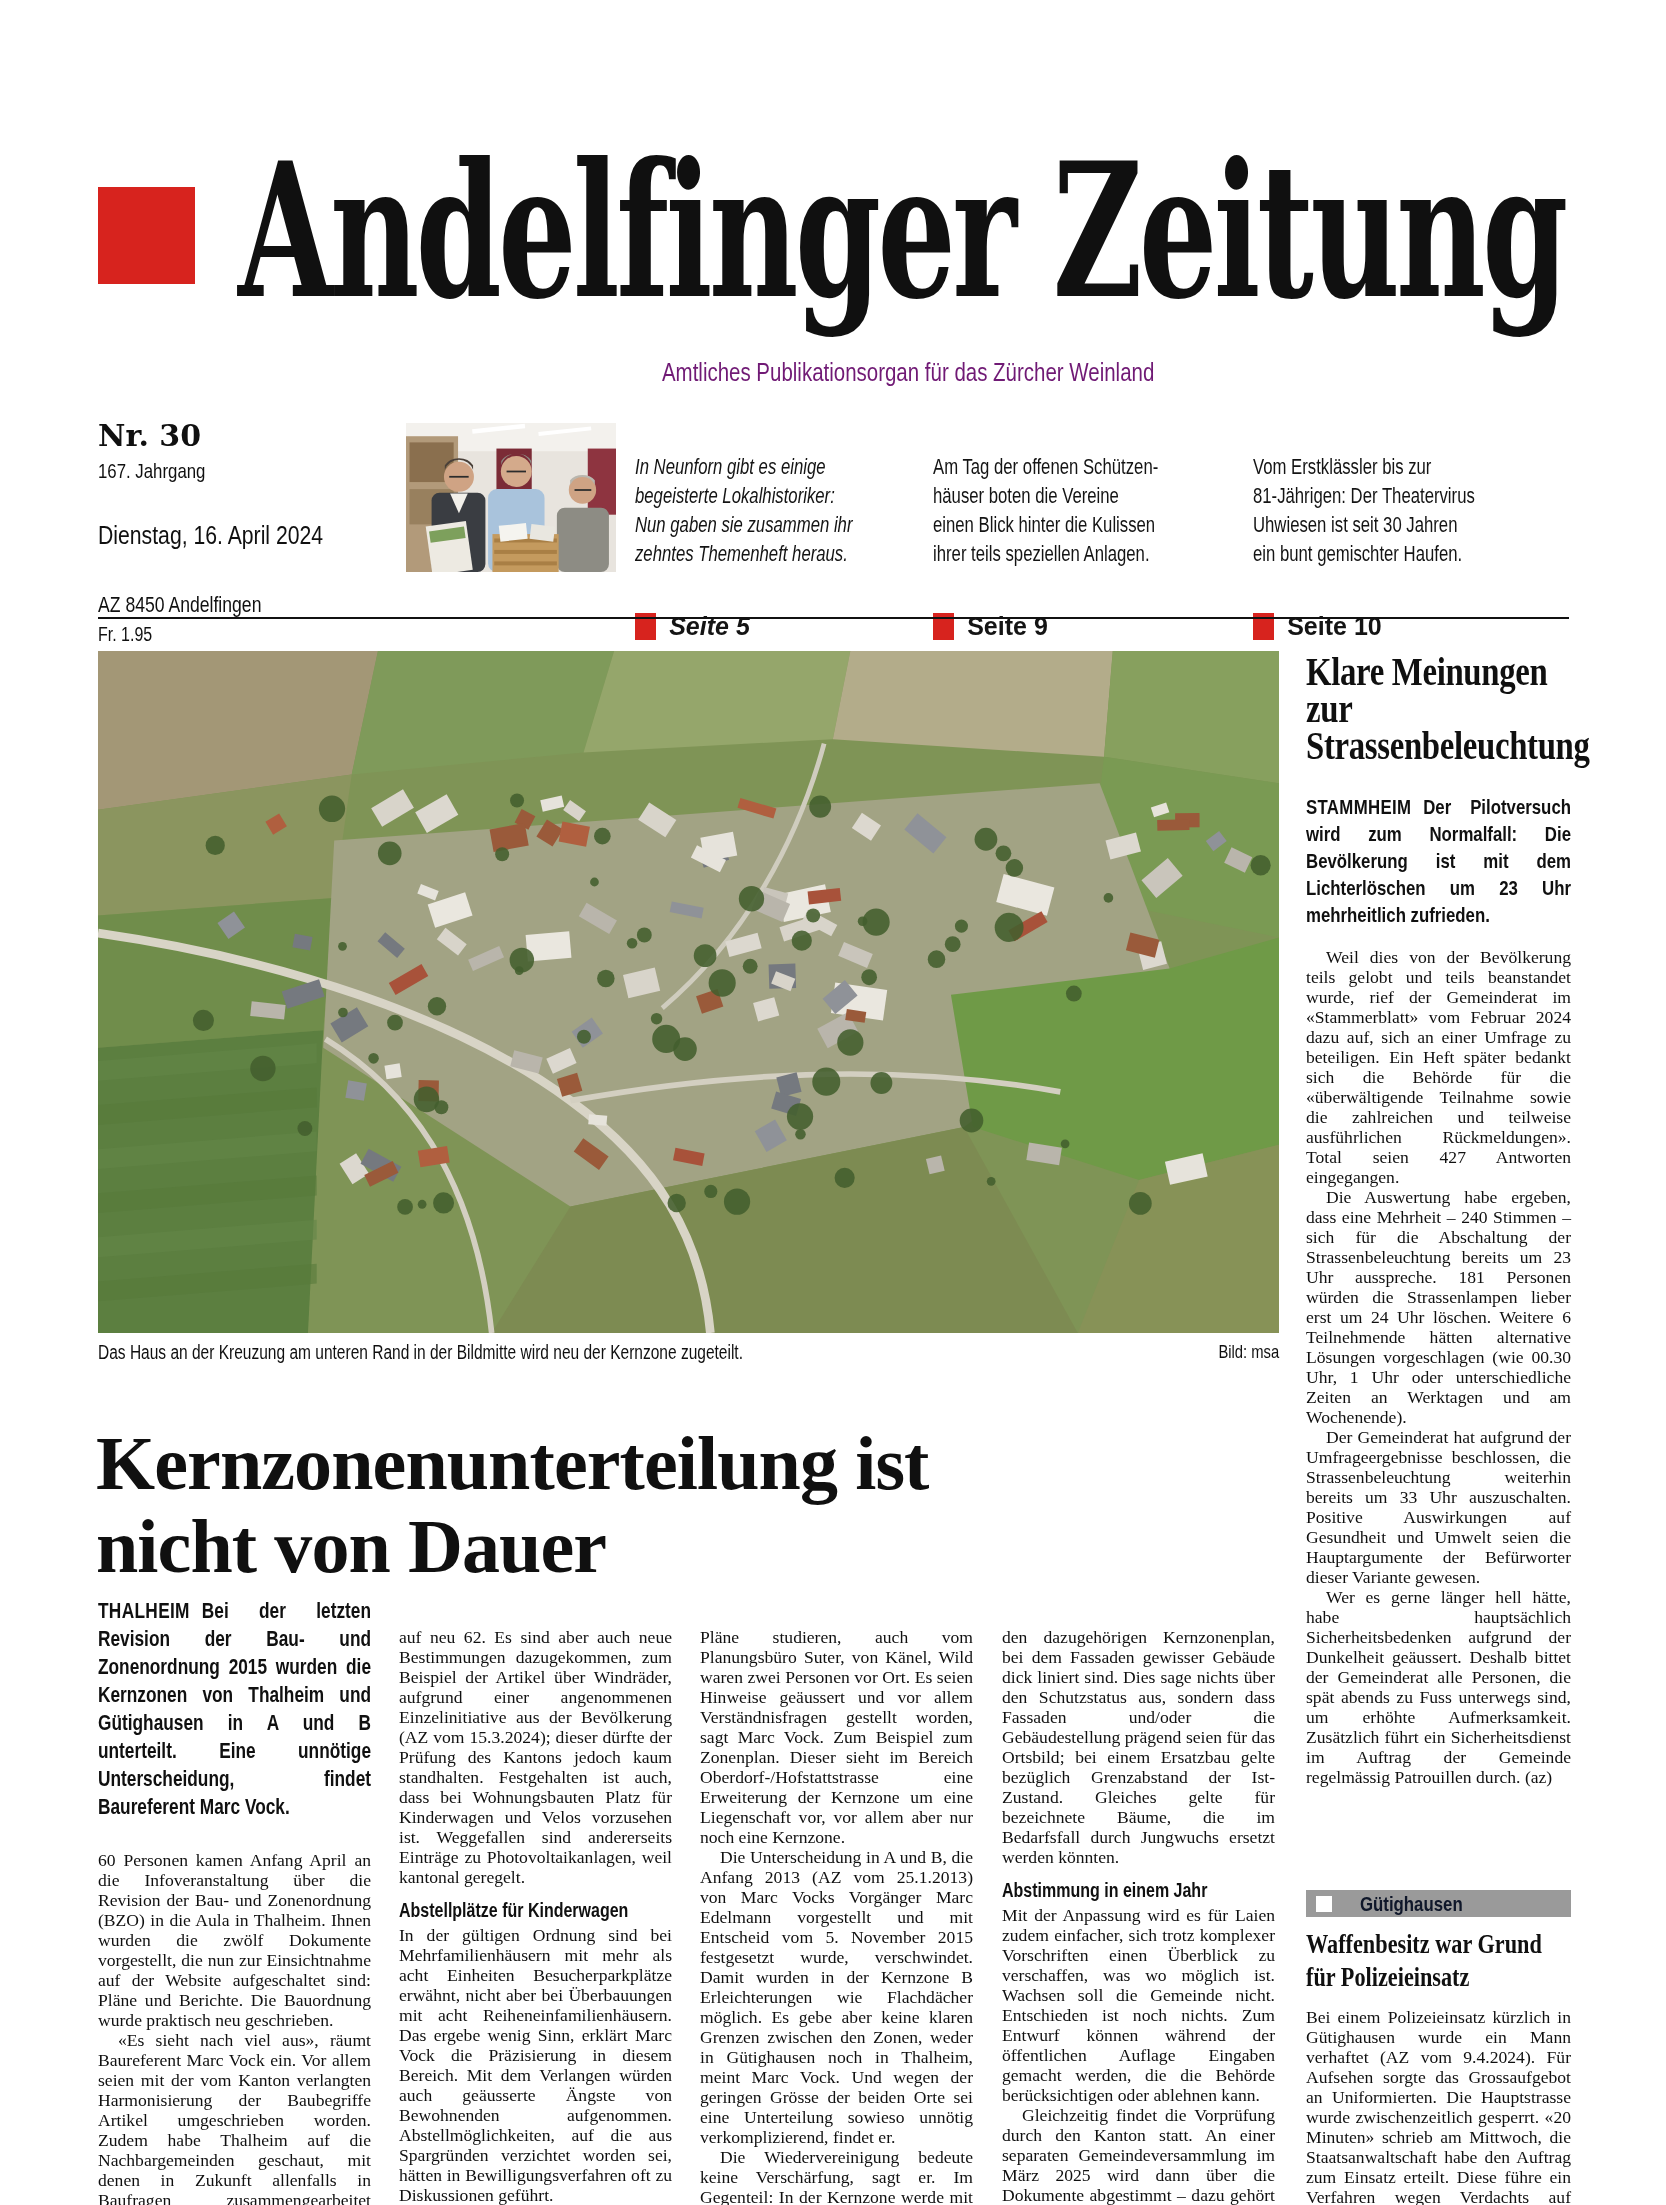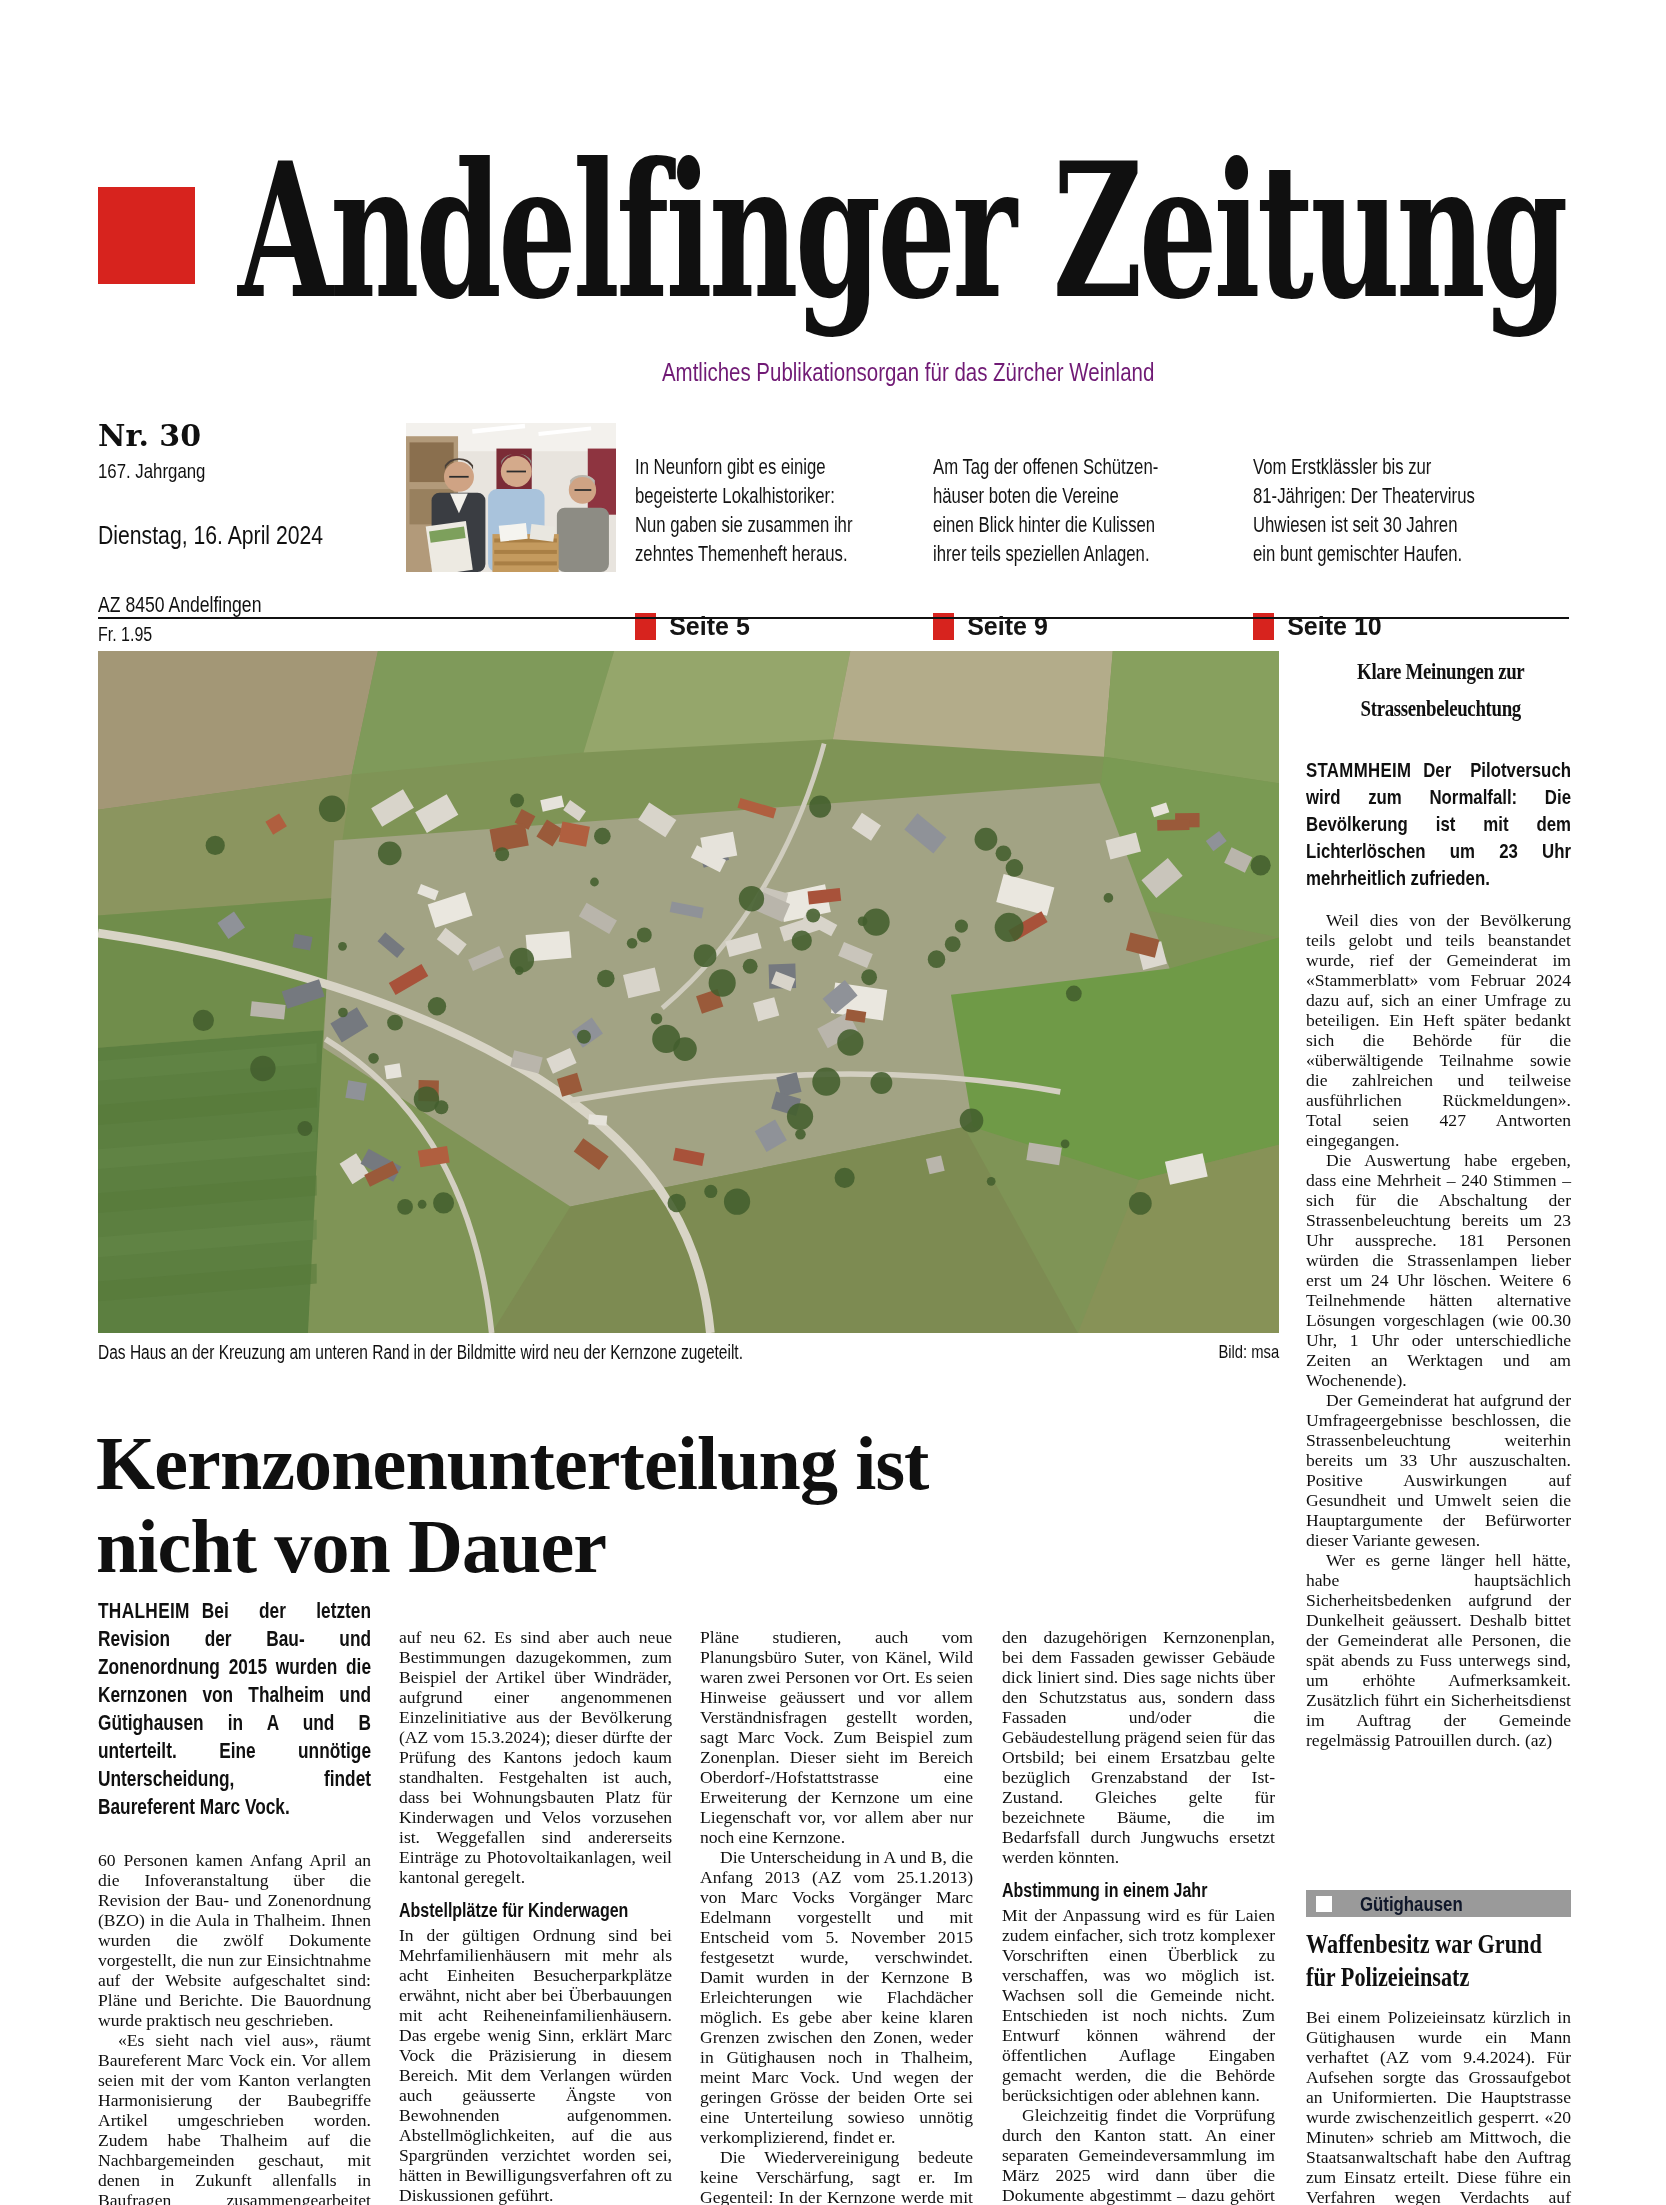--- a/index.html
+++ b/index.html
@@ -25,21 +25,21 @@
     font-family:"DejaVu Serif",serif;
   }
   .mast-sub{left:238px;top:358px;width:1341px;text-align:center;
     font-size:25.6px;font-weight:normal;color:#701a75;}
 
   .issue{left:98px;top:418px;width:304px;}
   .issue .nr{font-size:30px;font-weight:bold;font-family:"DejaVu Serif",serif;}
   .issue .line{font-size:21px;}
   .teaser-photo{left:406px;top:423px;width:210px;height:149px;overflow:hidden;}
   .teaser{top:423px;width:291px;font-size:22px;line-height:29px;white-space:pre-line;color:#141414;}
-  .t1{left:635px;} .t2{left:933px;} .t3{left:1253px;}
+  .t1{left:635px;font-style:italic;} .t2{left:933px;} .t3{left:1253px;}
   .pagemark{display:flex;align-items:center;gap:13.2px;margin-top:15px;}
   .pagemark .sq{width:21px;height:26.5px;}
   .pagemark .lbl{font-weight:bold;font-size:25px;}
 
   .toprule{left:98px;top:617px;width:1471px;height:1.8px;background:#111;}
 
   .main-photo{left:98px;top:651px;width:1181px;height:682px;overflow:hidden;background:#7f9456;}
   .caption{left:98px;top:1341px;width:1014px;font-size:19.4px;}
   .credit{left:1014px;top:1341px;width:265px;text-align:right;font-size:18.5px;}
 
@@ -52,21 +52,21 @@
   .c1{left:98px;top:1597px;} .c2{left:399px;top:1627px;} .c3{left:700px;top:1627px;} .c4{left:1002px;top:1627px;}
   .lead{font-family:"Liberation Sans",sans-serif;font-weight:bold;font-size:21.6px;line-height:28px;text-align:justify;}
   .lead .kick{letter-spacing:0.4px;margin-right:15px;}
   .bodywrap{margin-top:29px;}
   .bodytext{font-size:17.6px;line-height:20px;text-align:justify;hyphens:auto;-webkit-hyphens:auto;}
   .para.indent{text-indent:20px;}
   .colsub{font-family:"Liberation Sans",sans-serif;font-weight:bold;font-size:20px;margin:13.2px 0 5.3px;}
 
   .rightcol{left:1306px;width:265px;}
   .r1{top:653px;}
-  .rh2{font-weight:bold;font-size:23px;line-height:37px;white-space:pre-line;letter-spacing:-0.4px;text-align:center;}
+  .rh2{font-weight:bold;font-size:40px;line-height:37px;white-space:pre-line;letter-spacing:-0.4px;}
   .rlead{margin-top:29px;}
   .rbody{margin-top:19.4px;}
   .kickerbar{left:1306px;top:1890px;width:265px;height:27px;background:var(--kicker);display:flex;align-items:center;}
   .kickerbar .wsq{width:16px;height:16px;background:#fff;margin-left:9.7px;flex:0 0 auto;}
   .kickerbar .ktxt{font-family:"Liberation Sans",sans-serif;font-weight:bold;font-size:21px;color:#0f172a;margin-left:28px;white-space:nowrap;}
   .r2h{left:1306px;top:1928px;width:265px;font-weight:bold;font-size:26.5px;line-height:33px;white-space:pre-line;}
   .r2b{left:1306px;top:2007px;width:265px;}
 </style>
 </head>
 <body>

